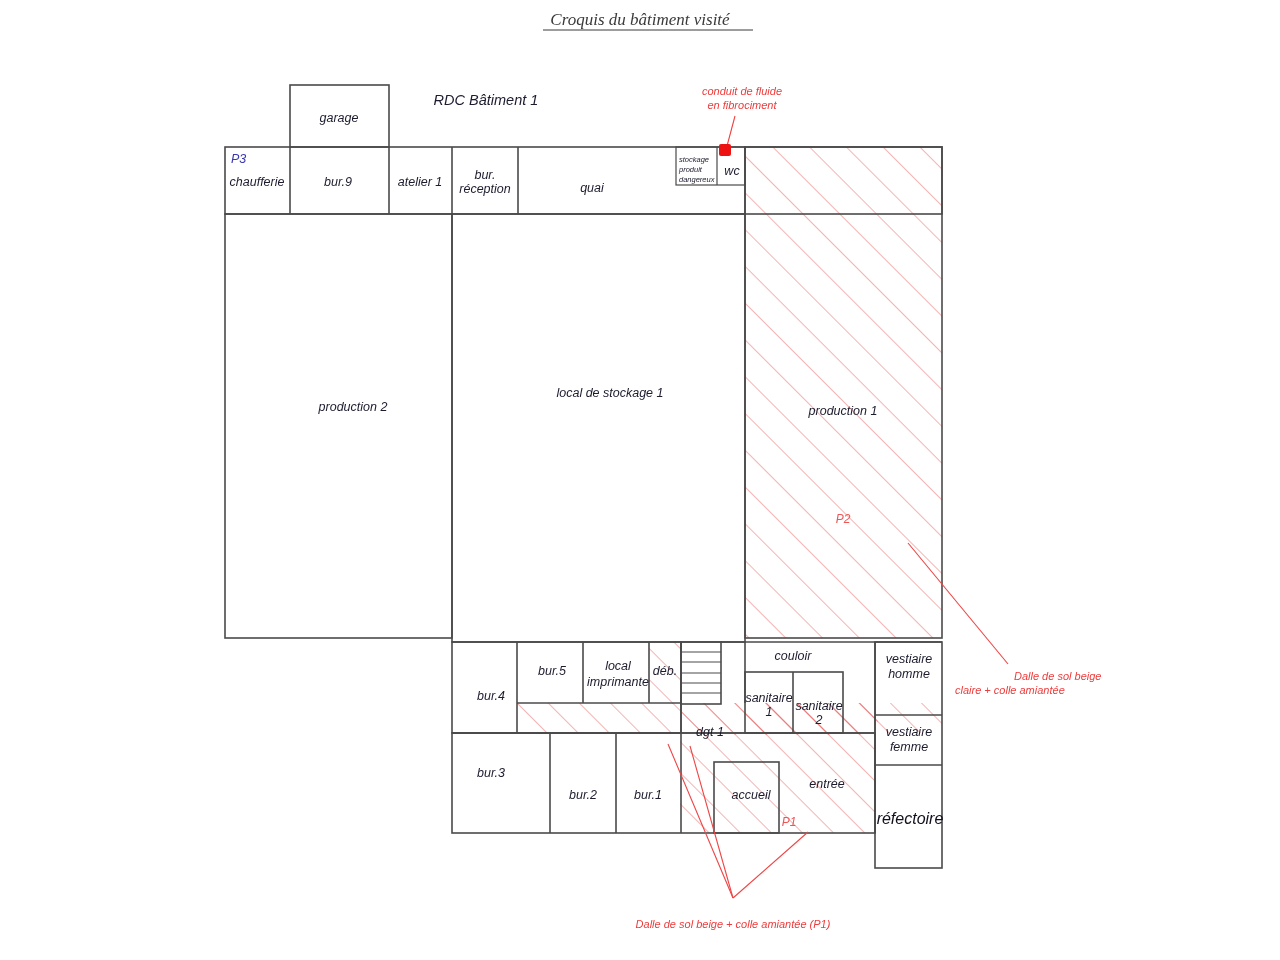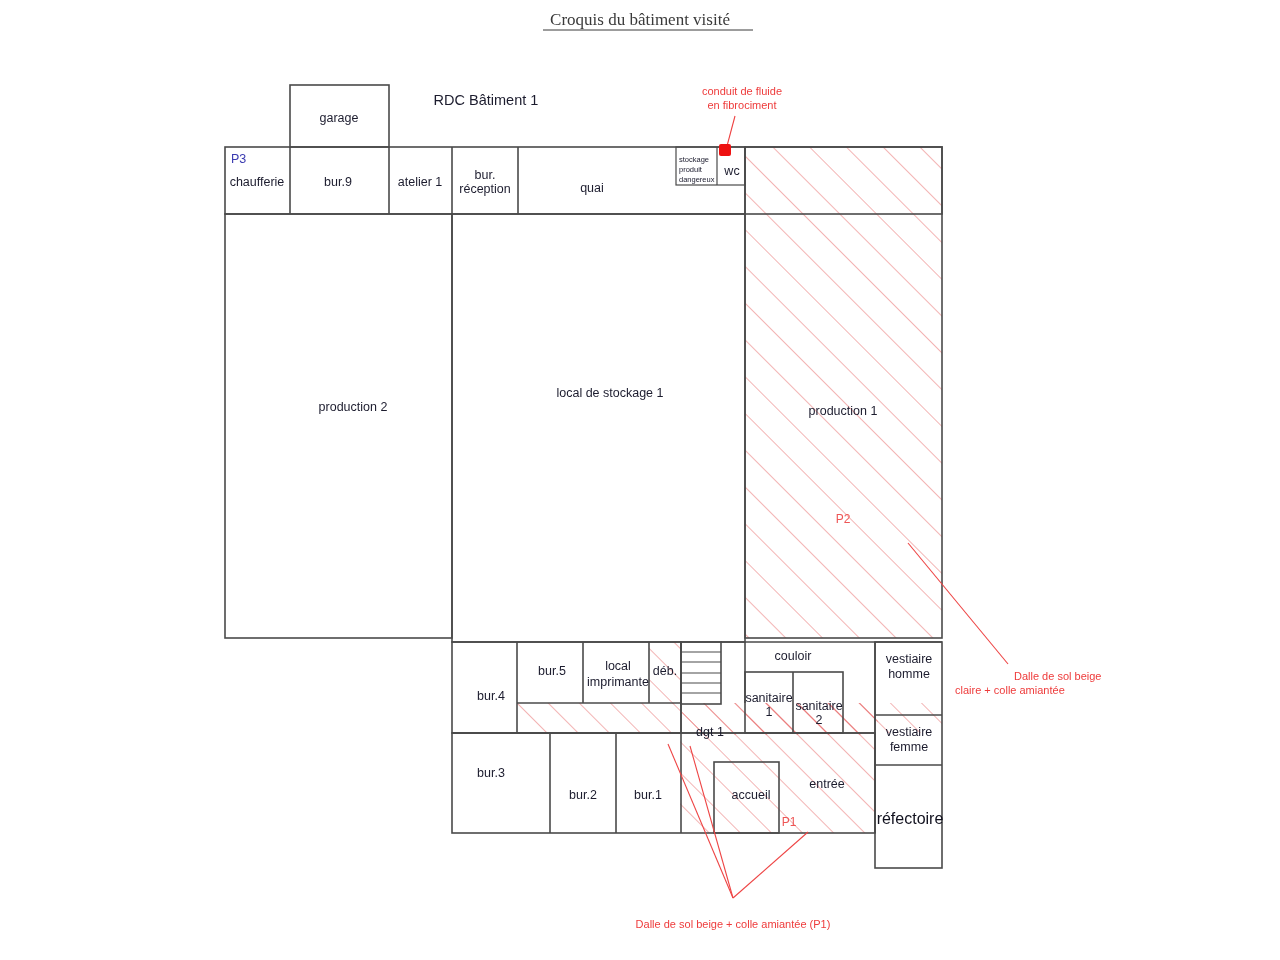--- a/index.html
+++ b/index.html
@@ -1,18 +1,18 @@
 <!DOCTYPE html>
 <html><head>
 <meta charset="utf-8">
 <style>
   html,body{margin:0;padding:0;background:#ffffff;}
   body{width:1280px;height:960px;overflow:hidden;
        font-family:"Liberation Sans",sans-serif;}
-  #stage{position:relative;width:1280px;height:700px;}
+  #stage{position:relative;width:1280px;height:700px;font-style:italic;}
   svg{position:absolute;left:0;top:0;}
   .ttl{font-family:"Liberation Serif",serif;font-size:17px;fill:#3a3a3a;}
   .lbl{font-family:"Liberation Sans",sans-serif;font-size:12.5px;fill:#1c1c2e;}
   .lbl-sm{font-family:"Liberation Sans",sans-serif;font-size:7.5px;fill:#1c1c2e;}
   .lbl-big{font-family:"Liberation Sans",sans-serif;font-size:16px;fill:#11111e;}
   .lbl-hdr{font-family:"Liberation Sans",sans-serif;font-size:14.5px;fill:#1c1c2e;}
   .lbl-blue{font-family:"Liberation Sans",sans-serif;font-size:12.5px;fill:#3a3ab0;}
   .lbl-red{font-family:"Liberation Sans",sans-serif;font-size:11px;fill:#ee3b3b;}
   .lbl-red-s{font-family:"Liberation Sans",sans-serif;font-size:12px;fill:#ee5555;}
   .wall{fill:none;stroke:#4a4a4a;stroke-width:1.6;}

